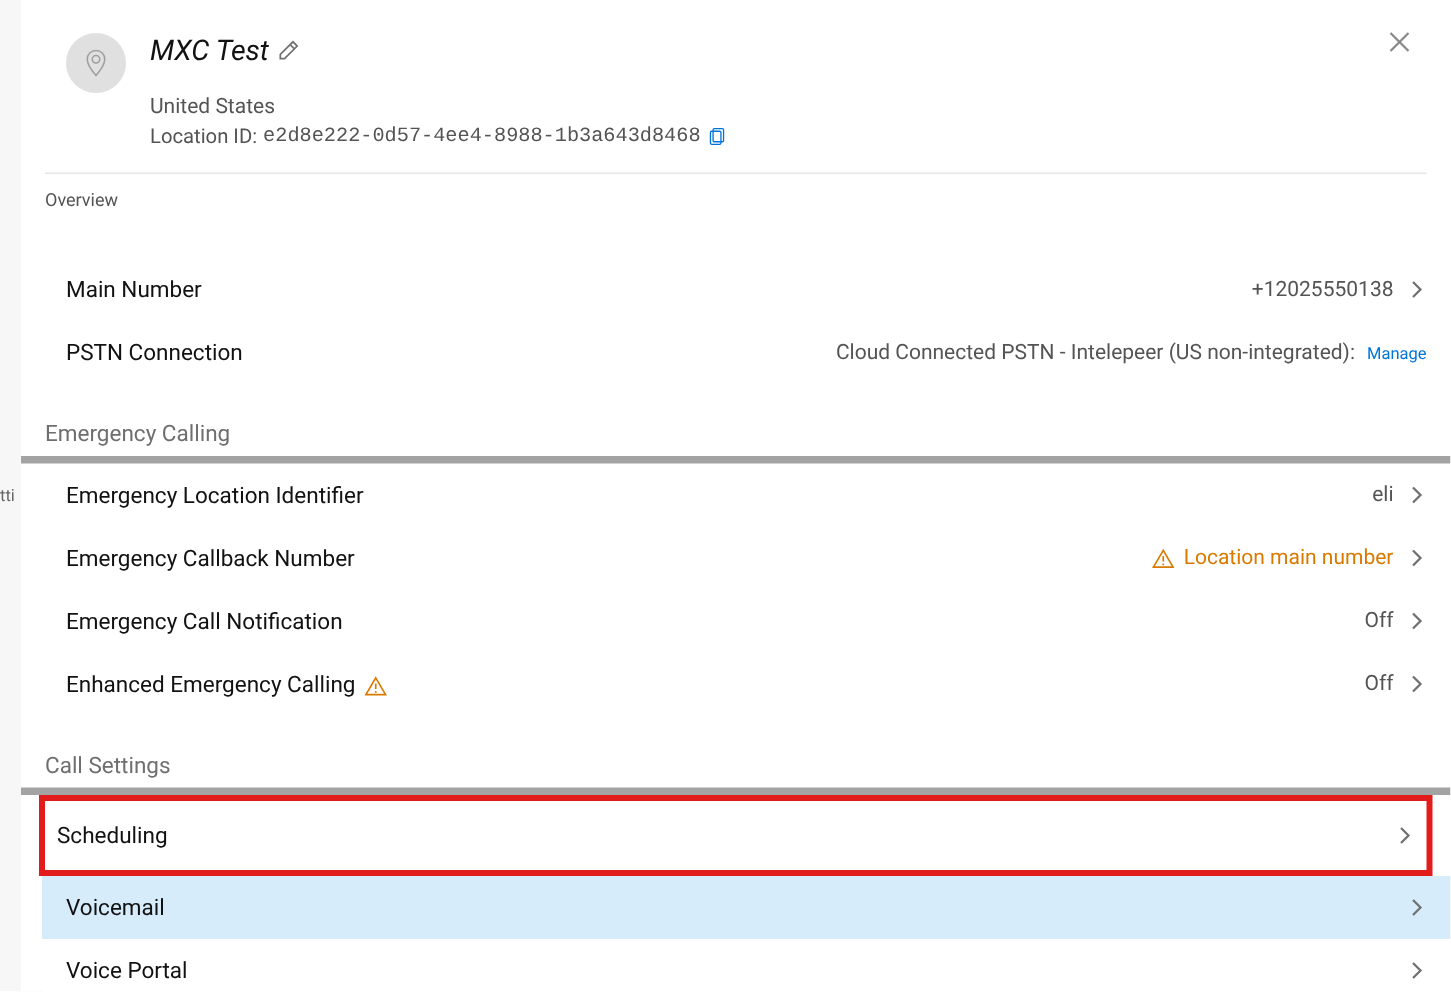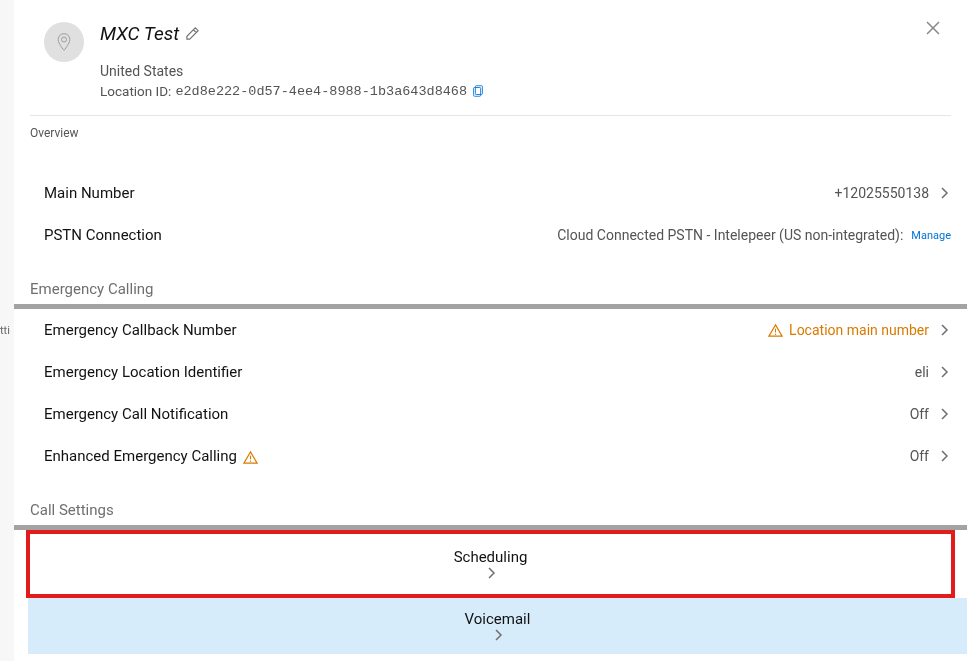--- a/index.html
+++ b/index.html
@@ -35,23 +35,23 @@
     .section-header { padding: 24px 16px 6px 16px; font-size: 15px; color: #6f6f6f; border-bottom: 5px solid #a3a3a3; }
 
     .warn-text { color: #d97a00; display: flex; align-items: center; gap: 6px; }
     .warn-icon { width: 15px; height: 15px; }
     .warn-icon-inline { color: #d97a00; width: 15px; height: 15px; }
 
     .link { color: #0074d9; cursor: pointer; font-size: 11px; }
 
     .highlighted-row-container { padding: 0 12px; }
     .highlighted-row { border: 4px solid #e21b1b; }
-    .highlighted-row .row { padding-top: 14px; padding-bottom: 14px; padding-left: 8px; padding-right: 8px; flex-direction: column; }
-
-    .row-hover { background: #d7ecfb; flex-direction: column; }
+    .highlighted-row .row { padding-top: 14px; padding-bottom: 14px; padding-left: 8px; padding-right: 8px; }
+
+    .row-hover { background: #d7ecfb; }
 
     .flex-gap { display: flex; align-items: flex-end; gap: 6px; }
   </style>
 </head>
 <body>
 
 <div class="left-sliver">
     <span>tti</span>
   </div>
 
@@ -112,40 +112,40 @@
     <span class="row-label">PSTN Connection</span>
     <span class="row-right">
       <span>Cloud Connected PSTN - Intelepeer (US non-integrated):</span>
       <span class="link">Manage</span>
     </span>
   </div>
 
   <div class="section-header">Emergency Calling</div>
 
   <div class="row">
+    <span class="row-label">Emergency Location Identifier</span>
+    <span class="row-right">
+      <span>eli</span>
+      <svg class="chevron" viewBox="0 0 14 14">
+          <path d="M5 2 L10 7 L5 12" fill="none" stroke="currentColor" stroke-width="1.5"></path>
+        </svg>
+    </span>
+  </div>
+
+  <div class="row">
     <span class="row-label">Emergency Callback Number</span>
     <span class="row-right">
       <span class="warn-text">
         <svg class="warn-icon" viewBox="0 0 16 16">
             <path d="M8 2 L15 14 L1 14 Z" fill="none" stroke="currentColor" stroke-width="1.2"></path>
             <line x1="8" y1="6" x2="8" y2="10" stroke="currentColor" stroke-width="1.2"></line>
             <circle cx="8" cy="12" r="0.7" fill="currentColor"></circle>
           </svg>
         <span>Location main number</span>
       </span>
-      <svg class="chevron" viewBox="0 0 14 14">
-          <path d="M5 2 L10 7 L5 12" fill="none" stroke="currentColor" stroke-width="1.5"></path>
-        </svg>
-    </span>
-  </div>
-
-  <div class="row">
-    <span class="row-label">Emergency Location Identifier</span>
-    <span class="row-right">
-      <span>eli</span>
       <svg class="chevron" viewBox="0 0 14 14">
           <path d="M5 2 L10 7 L5 12" fill="none" stroke="currentColor" stroke-width="1.5"></path>
         </svg>
     </span>
   </div>
 
   <div class="row">
     <span class="row-label">Emergency Call Notification</span>
     <span class="row-right">
       <span>Off</span>

